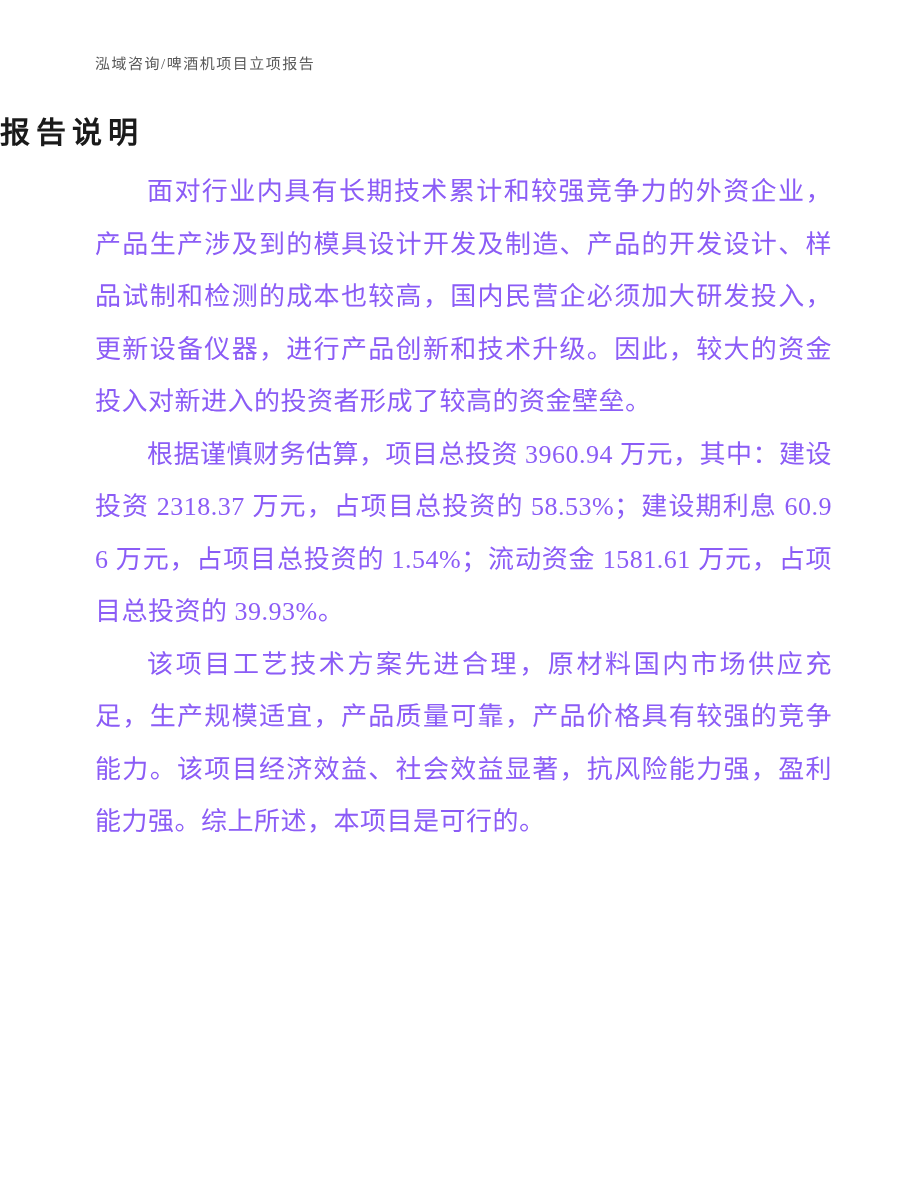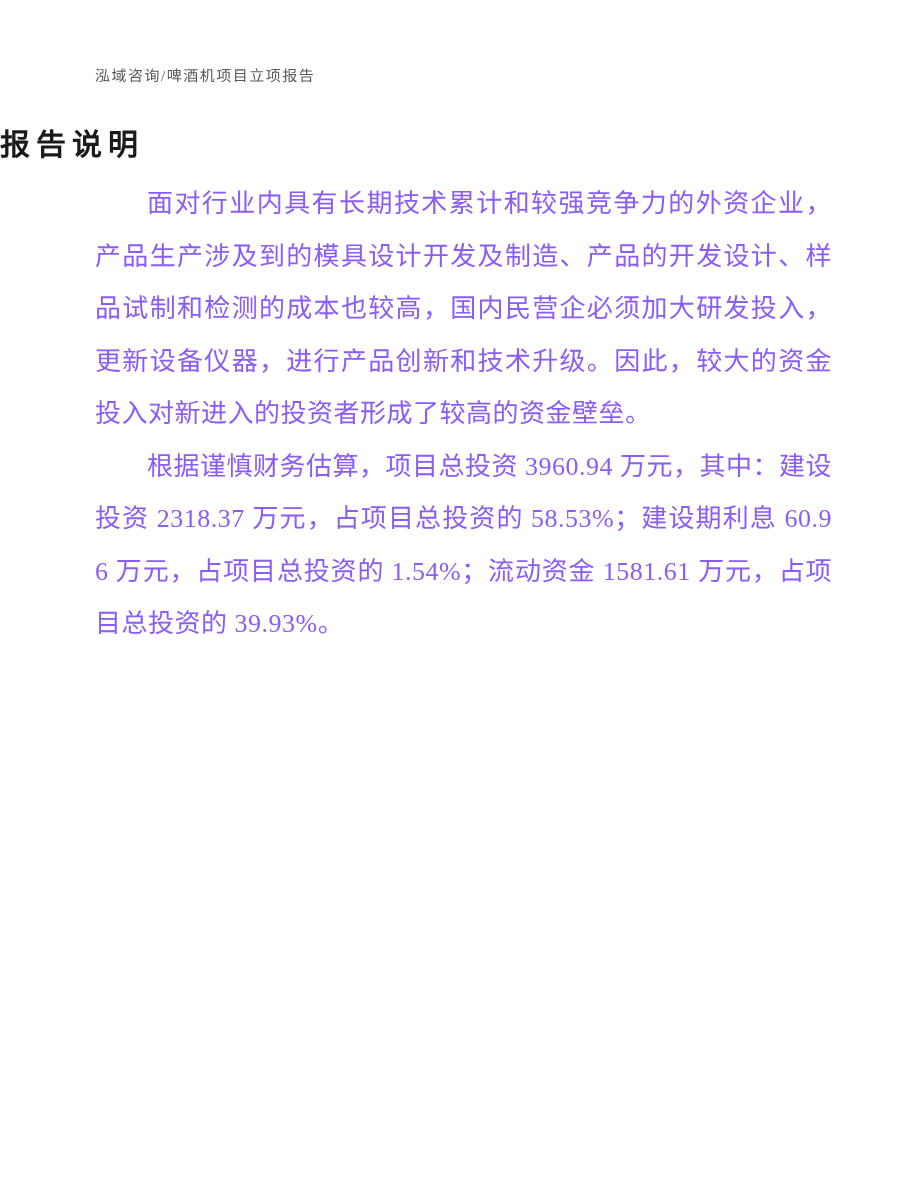--- a/index.html
+++ b/index.html
@@ -4,21 +4,21 @@
 <style>
   html, body {
     margin: 0;
     padding: 0;
     background: #ffffff;
   }
   .page {
     position: relative;
     width: 920px;
     height: 1116px;
-    margin: 12px auto;
+    margin: 0 auto;
     background: #ffffff;
     font-family: "Liberation Serif", "DejaVu Serif", serif;
     color: #262626;
     overflow: hidden;
     box-sizing: border-box;
   }
   .doc-header {
     position: absolute;
     top: 52px;
     left: 95px;
@@ -61,15 +61,16 @@
 
 <div class="page">
 
   <div class="doc-header">泓域咨询/啤酒机项目立项报告</div>
 
   <h1 class="doc-title">报告说明</h1>
 
   <div class="doc-body">
     <p class="para">面对行业内具有长期技术累计和较强竞争力的外资企业，产品生产涉及到的模具设计开发及制造、产品的开发设计、样品试制和检测的成本也较高，国内民营企必须加大研发投入，更新设备仪器，进行产品创新和技术升级。因此，较大的资金投入对新进入的投资者形成了较高的资金壁垒。</p>
     <p class="para">根据谨慎财务估算，项目总投资 3960.94 万元，其中：建设投资 2318.37 万元，占项目总投资的 58.53%；建设期利息 60.96 万元，占项目总投资的 1.54%；流动资金 1581.61 万元，占项目总投资的 39.93%。</p>
+    <p class="para">该项目工艺技术方案先进合理，原材料国内市场供应充足，生产规模适宜，产品质量可靠，产品价格具有较强的竞争能力。该项目经济效益、社会效益显著，抗风险能力强，盈利能力强。综上所述，本项目是可行的。</p>
   </div>
 
 </div>
 
 </body></html>

